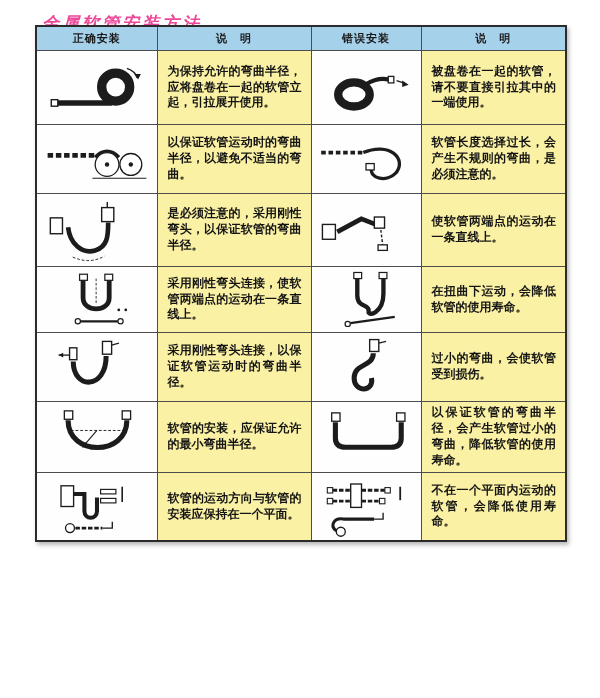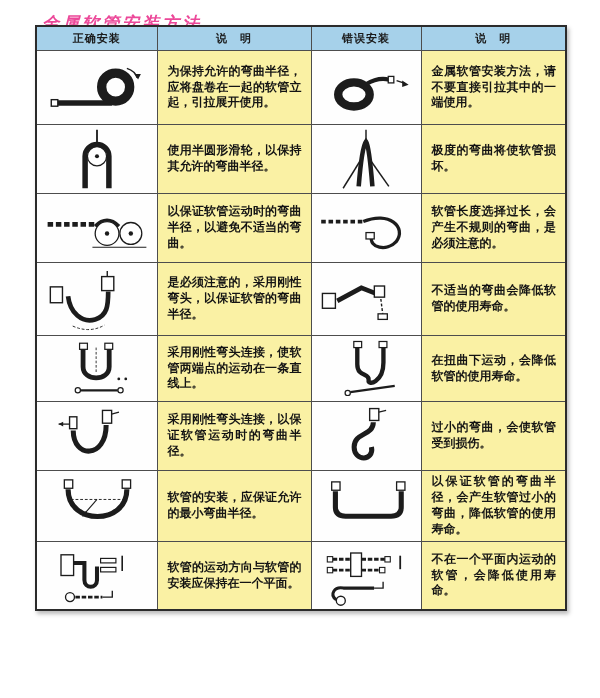--- a/index.html
+++ b/index.html
@@ -71,43 +71,23 @@
       <td class="desc-cell">为保持允许的弯曲半径，应将盘卷在一起的软管立起，引拉展开使用。</td>
       <td class="img-cell">
         <svg width="102" height="66" viewBox="0 0 110 70">
           <ellipse cx="42" cy="42" rx="17" ry="13" fill="none" stroke="#1c1c1c" stroke-width="9"></ellipse>
           <path d="M55,31 Q68,23 80,26" fill="none" stroke="#1c1c1c" stroke-width="4.5"></path>
           <rect x="79" y="22.5" width="6" height="7" fill="#fff" stroke="#1c1c1c" stroke-width="1.4"></rect>
           <line x1="88" y1="27" x2="97" y2="30" stroke="#1c1c1c" stroke-width="1.6"></line>
           <polygon points="101,31.5 94,27 94,34" fill="#1c1c1c"></polygon>
         </svg>
       </td>
-      <td class="desc-cell">金属软管安装方法，请不要直接引拉其中的一端使用。</td>
-    </tr>
-
-    <tr style="height:68px;">
-      <td class="img-cell">
-        <svg width="112" height="64" viewBox="0 0 120 70">
-          <line x1="60" y1="3" x2="60" y2="19" stroke="#1c1c1c" stroke-width="2"></line>
-          <path d="M47,67 L47,32 A13,13 0 0 1 73,32 L73,67" fill="none" stroke="#1c1c1c" stroke-width="6"></path>
-          <circle cx="60" cy="32" r="10.5" fill="#fff" stroke="#1c1c1c" stroke-width="1.4"></circle>
-          <circle cx="60" cy="32" r="2.2" fill="#1c1c1c"></circle>
-        </svg>
-      </td>
-      <td class="desc-cell">使用半圆形滑轮，以保持其允许的弯曲半径。</td>
-      <td class="img-cell">
-        <svg width="102" height="64" viewBox="0 0 110 70">
-          <line x1="55" y1="3" x2="55" y2="14" stroke="#1c1c1c" stroke-width="1.6"></line>
-          <path d="M47,65 C49,40 52,20 55,16 C58,20 60,40 62,65" fill="none" stroke="#1c1c1c" stroke-width="5"></path>
-          <line x1="30" y1="67" x2="48" y2="38" stroke="#1c1c1c" stroke-width="1.6"></line>
-          <line x1="80" y1="65" x2="61" y2="38" stroke="#1c1c1c" stroke-width="1.6"></line>
-        </svg>
-      </td>
-      <td class="desc-cell">极度的弯曲将使软管损坏。</td>
-    </tr>
+      <td class="desc-cell">被盘卷在一起的软管，请不要直接引拉其中的一端使用。</td>
+    </tr>
+
 
     <tr style="height:68px;">
       <td class="img-cell">
         <svg width="112" height="64" viewBox="0 0 120 70">
           <line x1="6" y1="31" x2="60" y2="31" stroke="#1c1c1c" stroke-width="5" stroke-dasharray="6 3"></line>
           <path d="M58,33 Q71,20 84,33" fill="none" stroke="#1c1c1c" stroke-width="4"></path>
           <circle cx="71" cy="41" r="13" fill="#fff" stroke="#1c1c1c" stroke-width="1.4"></circle>
           <circle cx="71" cy="41" r="2.4" fill="#1c1c1c"></circle>
           <circle cx="97" cy="41" r="12" fill="#fff" stroke="#1c1c1c" stroke-width="1.4"></circle>
           <circle cx="97" cy="41" r="2.4" fill="#1c1c1c"></circle>
@@ -138,21 +118,21 @@
       <td class="desc-cell">是必须注意的，采用刚性弯头，以保证软管的弯曲半径。</td>
       <td class="img-cell">
         <svg width="102" height="68" viewBox="0 0 110 70">
           <rect x="8" y="29" width="14" height="16" fill="#fff" stroke="#1c1c1c" stroke-width="1.5"></rect>
           <path d="M24,37 L50,23 L68,30" fill="none" stroke="#1c1c1c" stroke-width="5" stroke-linejoin="miter"></path>
           <rect x="64" y="21" width="11" height="12" fill="#fff" stroke="#1c1c1c" stroke-width="1.5"></rect>
           <line x1="71" y1="35" x2="73" y2="51" stroke="#1c1c1c" stroke-width="1.5" stroke-dasharray="3 2"></line>
           <rect x="68" y="51" width="10" height="6" fill="#fff" stroke="#1c1c1c" stroke-width="1.4"></rect>
         </svg>
       </td>
-      <td class="desc-cell">不适当的弯曲会降低软管的使用寿命。</td>
+      <td class="desc-cell">使软管两端点的运动在一条直线上。</td>
     </tr>
 
     <tr style="height:65px;">
       <td class="img-cell">
         <svg width="112" height="61" viewBox="0 0 120 70">
           <rect x="40" y="6" width="9" height="7" fill="#fff" stroke="#1c1c1c" stroke-width="1.4"></rect>
           <rect x="69" y="6" width="9" height="7" fill="#fff" stroke="#1c1c1c" stroke-width="1.4"></rect>
           <path d="M44,13 L44,33 C44,50 74,50 74,33 L74,13" fill="none" stroke="#1c1c1c" stroke-width="5.5"></path>
           <line x1="59" y1="11" x2="59" y2="40" stroke="#1c1c1c" stroke-width="1" stroke-dasharray="3 2"></line>
           <circle cx="85" cy="47" r="1.6" fill="#1c1c1c"></circle>

